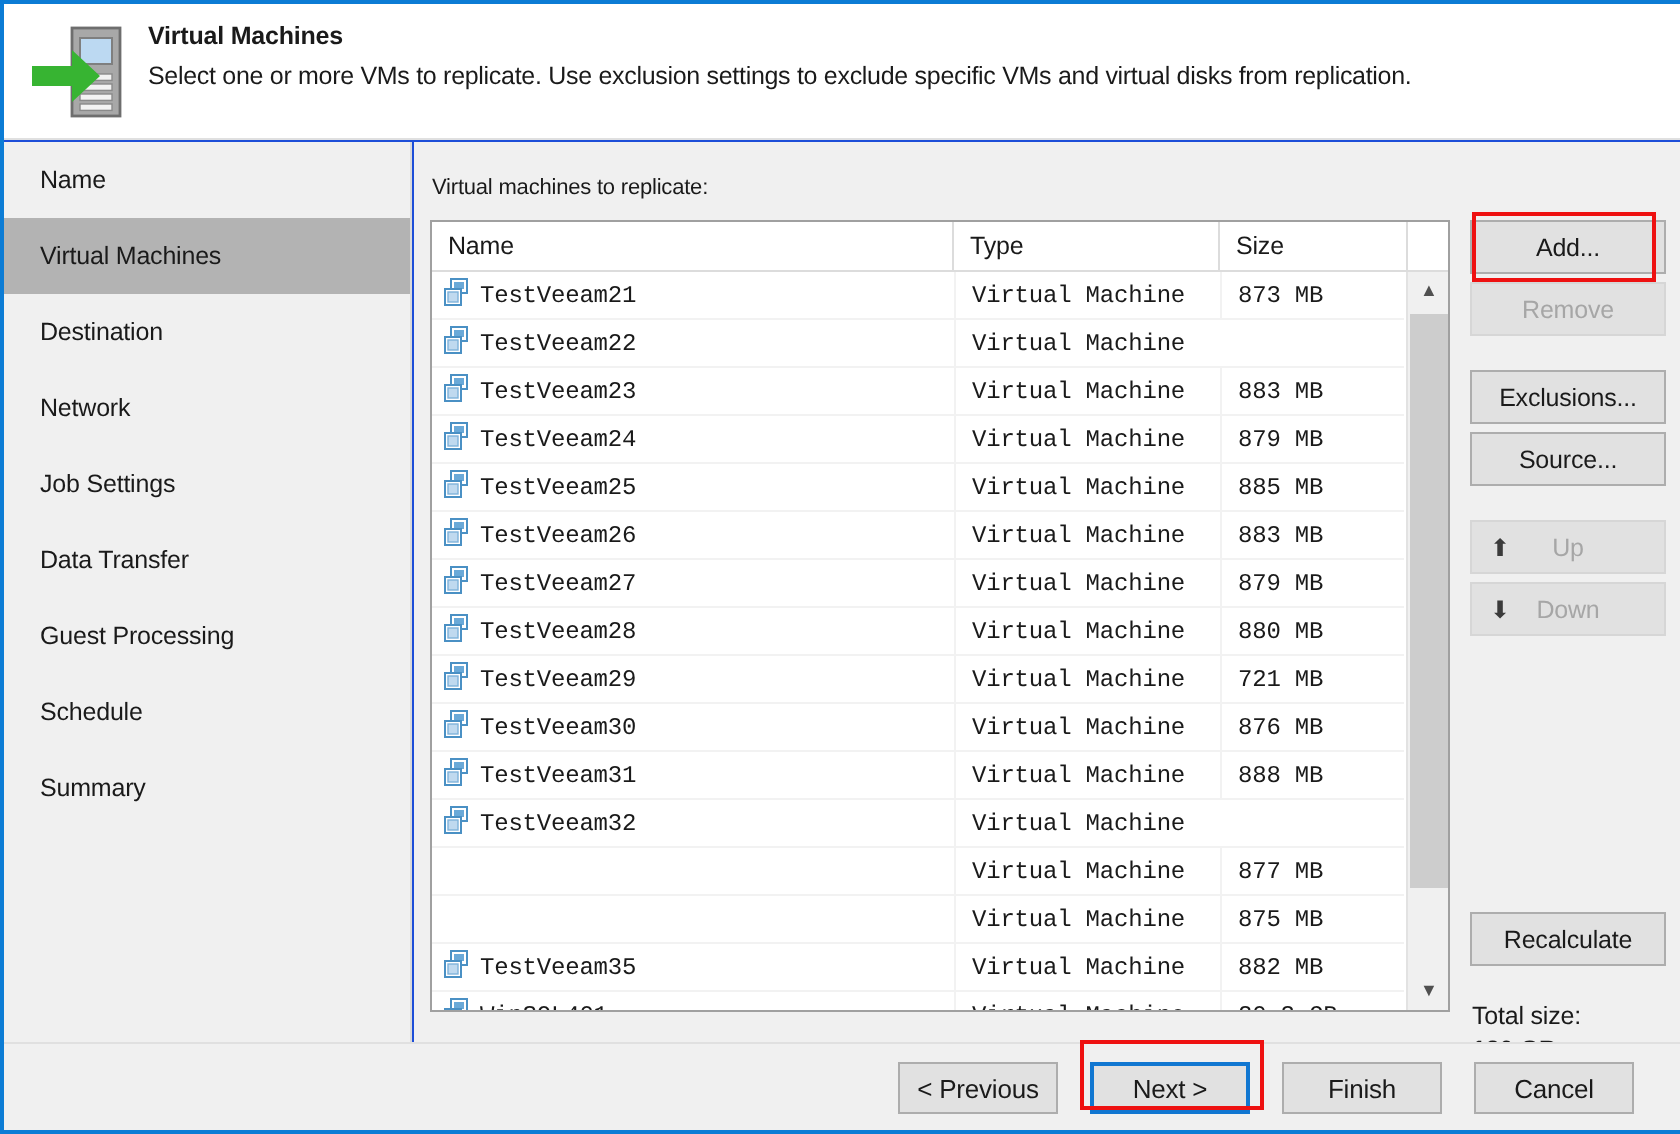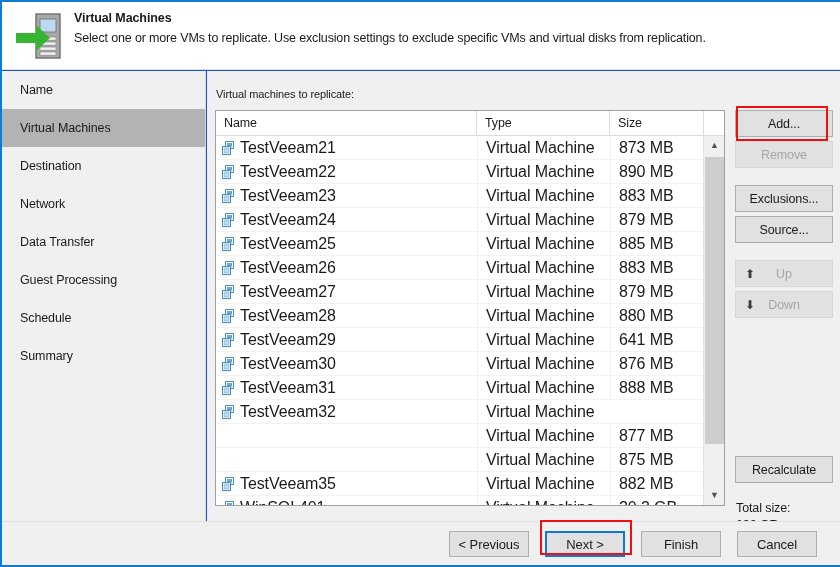--- a/index.html
+++ b/index.html
@@ -94,23 +94,23 @@
   #rows-clip {
     position: absolute; left: 0; top: 25px; right: 22px; bottom: 0;
     overflow: hidden;
   }
   .row {
     position: relative; height: 24px;
     border-bottom: 1px solid #f2f2f2;
   }
   .cell {
     position: absolute; top: 0; height: 24px; line-height: 24px;
-    font-size: 16px; color: #1a1a1a;
-    letter-spacing: -0.1px;
-    white-space: nowrap; overflow: hidden;
+    font-size: 12px; color: #1a1a1a;
+    letter-spacing: -0.1px;
+    white-space: nowrap; overflow: hidden; font-family: Liberation Mono, monospace;
   }
   .c-name { left: 0;   width: 261px; padding-left: 6px; }
   .c-type { left: 261px; width: 133px; padding-left: 8px;
             border-left: 1px solid #f2f2f2; }
   .c-size { left: 394px; width: 94px;  padding-left: 8px;
             border-left: 1px solid #f2f2f2; }
   .vmicon {
     display: inline-block; vertical-align: -3px;
     width: 15px; height: 15px; margin-right: 3px;
     position: relative;
@@ -226,20 +226,21 @@
       <div id="header-title">Virtual Machines</div>
       <div id="header-sub">Select one or more VMs to replicate. Use exclusion settings to exclude specific VMs and virtual disks from replication.</div>
     </div>
   </div>
 
   <div id="sidebar">
       <div class="side-item"><span>Name</span></div>
       <div class="side-item selected" style="background: rgb(179, 179, 179);"><span>Virtual Machines</span></div>
       <div class="side-item"><span>Destination</span></div>
       <div class="side-item"><span>Network</span></div>
+      <div class="side-item"><span>Job Settings</span></div>
       <div class="side-item"><span>Data Transfer</span></div>
       <div class="side-item"><span>Guest Processing</span></div>
       <div class="side-item"><span>Schedule</span></div>
       <div class="side-item"><span>Summary</span></div>
     </div>
 
   <div id="main">
 
     <div id="list-label">Virtual machines to replicate:</div>
 
@@ -263,21 +264,20 @@
             <div class="cell c-size">873 MB</div>
           </div>
           <div class="row">
             <div class="cell c-name"><span class="vmicon"><svg width="15" height="15" viewBox="0 0 15 15">
                   <rect x="3.5" y="0.5" width="8" height="7" fill="#ffffff" stroke="#4a90c4" stroke-width="1"></rect>
                   <rect x="5" y="2" width="5" height="3.5" fill="#6aa9d8"></rect>
                   <rect x="0.5" y="5.5" width="8" height="8" fill="#ffffff" stroke="#4a90c4" stroke-width="1"></rect>
                   <rect x="2" y="7" width="5" height="5" fill="#bfd9ef" stroke="#7fb2da" stroke-width="0.7"></rect>
                 </svg></span><span>TestVeeam22</span></div>
             <div class="cell c-type">Virtual Machine</div>
-            <div class="cell c-size">890 MB</div>
           </div>
           <div class="row">
             <div class="cell c-name"><span class="vmicon"><svg width="15" height="15" viewBox="0 0 15 15">
                   <rect x="3.5" y="0.5" width="8" height="7" fill="#ffffff" stroke="#4a90c4" stroke-width="1"></rect>
                   <rect x="5" y="2" width="5" height="3.5" fill="#6aa9d8"></rect>
                   <rect x="0.5" y="5.5" width="8" height="8" fill="#ffffff" stroke="#4a90c4" stroke-width="1"></rect>
                   <rect x="2" y="7" width="5" height="5" fill="#bfd9ef" stroke="#7fb2da" stroke-width="0.7"></rect>
                 </svg></span><span>TestVeeam23</span></div>
             <div class="cell c-type">Virtual Machine</div>
             <div class="cell c-size">883 MB</div>
@@ -333,21 +333,21 @@
             <div class="cell c-size">880 MB</div>
           </div>
           <div class="row">
             <div class="cell c-name"><span class="vmicon"><svg width="15" height="15" viewBox="0 0 15 15">
                   <rect x="3.5" y="0.5" width="8" height="7" fill="#ffffff" stroke="#4a90c4" stroke-width="1"></rect>
                   <rect x="5" y="2" width="5" height="3.5" fill="#6aa9d8"></rect>
                   <rect x="0.5" y="5.5" width="8" height="8" fill="#ffffff" stroke="#4a90c4" stroke-width="1"></rect>
                   <rect x="2" y="7" width="5" height="5" fill="#bfd9ef" stroke="#7fb2da" stroke-width="0.7"></rect>
                 </svg></span><span>TestVeeam29</span></div>
             <div class="cell c-type">Virtual Machine</div>
-            <div class="cell c-size">641 MB</div>
+            <div class="cell c-size">721 MB</div>
           </div>
           <div class="row">
             <div class="cell c-name"><span class="vmicon"><svg width="15" height="15" viewBox="0 0 15 15">
                   <rect x="3.5" y="0.5" width="8" height="7" fill="#ffffff" stroke="#4a90c4" stroke-width="1"></rect>
                   <rect x="5" y="2" width="5" height="3.5" fill="#6aa9d8"></rect>
                   <rect x="0.5" y="5.5" width="8" height="8" fill="#ffffff" stroke="#4a90c4" stroke-width="1"></rect>
                   <rect x="2" y="7" width="5" height="5" fill="#bfd9ef" stroke="#7fb2da" stroke-width="0.7"></rect>
                 </svg></span><span>TestVeeam30</span></div>
             <div class="cell c-type">Virtual Machine</div>
             <div class="cell c-size">876 MB</div>

